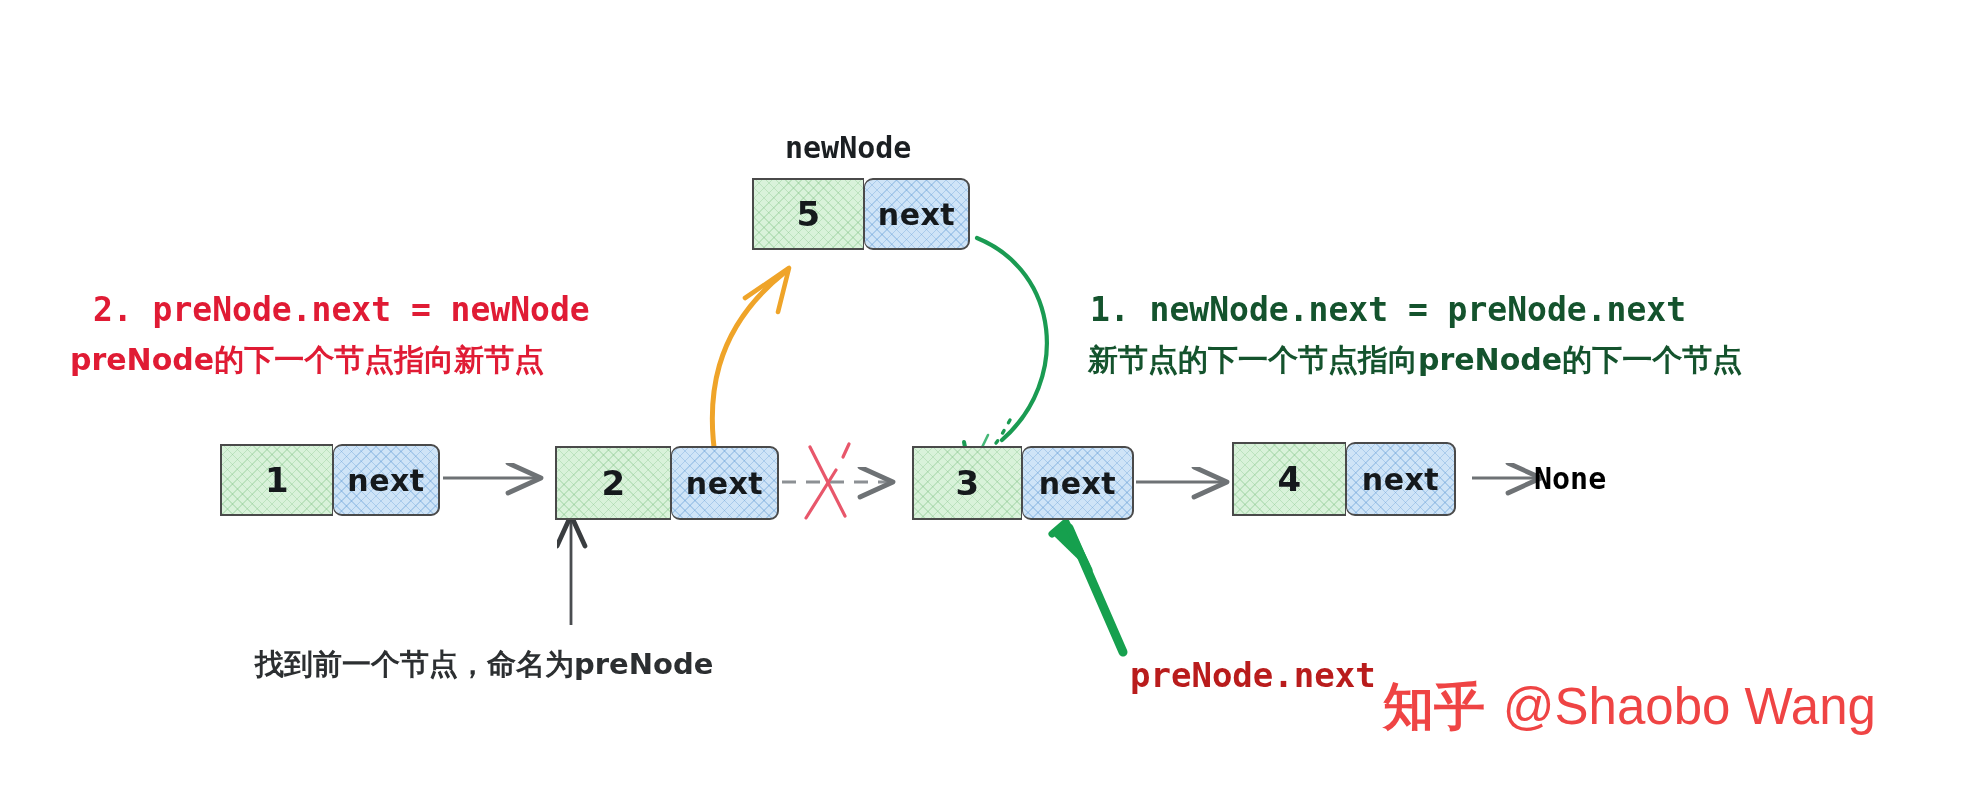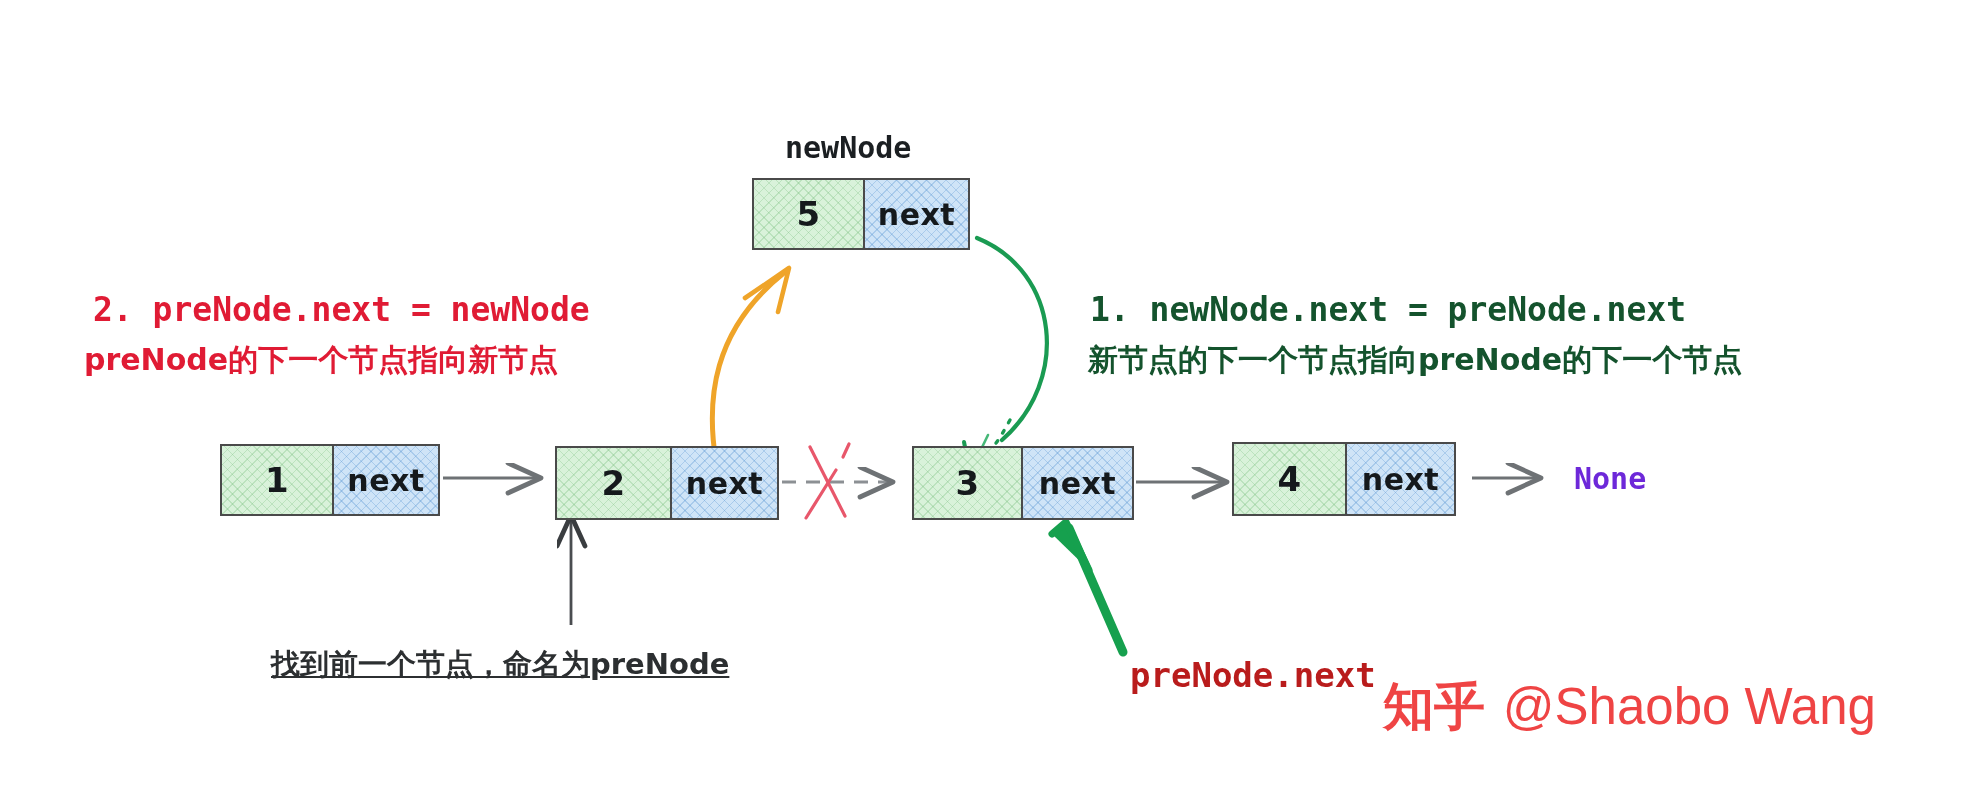--- a/index.html
+++ b/index.html
@@ -46,40 +46,40 @@
     border-right-width: 1.5px;
     font-size: 34px;
   }
   .cell.nxt {
     background-color: #cfe4f7;
     background-image:
       repeating-linear-gradient(45deg, rgba(90,150,210,0.32) 0 1px, transparent 1px 7px),
       repeating-linear-gradient(-45deg, rgba(90,150,210,0.32) 0 1px, transparent 1px 7px);
     border-left-width: 1.5px;
     font-size: 30px;
+    border-radius: 9px;
   }
   
   .lbl {
     position: absolute;
     white-space: nowrap;
     z-index: 6;
   }
   .lbl-newnode {
     font-family: "DejaVu Sans Mono", monospace;
     font-size: 30px;
     font-weight: 700;
     color: #1b1f22;
     text-align: right;
   }
   .lbl-none {
     font-family: "DejaVu Sans Mono", monospace;
     font-size: 30px;
     font-weight: 700;
-    color: #6d28d9;
-    margin-left: 40px;
+    color: #000000;
   }
   .ann-code {
     font-family: "DejaVu Sans Mono", monospace;
     font-size: 33px;
     font-weight: 700;
     letter-spacing: 0px;
   }
   .ann-cn {
     font-family: "DejaVu Sans", sans-serif;
     font-size: 30px;
@@ -201,25 +201,25 @@
 </div>
 
 <div class="node" style="left:1232px; top:442px; width:224px; height:74px;">
   <div class="cell val" style="width:114px;">4</div>
   <div class="cell nxt" style="width:110px;">next</div>
 </div>
 
 <div class="lbl lbl-none" style="left:1534px; top:461px;">None</div>
 
 <div class="lbl ann-code red" style="left:93px; top:290px;">2. preNode.next = newNode</div>
-<div class="lbl ann-cn red" style="left:84px; top:340px;text-align:right;">preNode的下一个节点指向新节点</div>
+<div class="lbl ann-cn red" style="left:70px; top:340px;text-align:right;">preNode的下一个节点指向新节点</div>
 
 <div class="lbl ann-code orange" style="left:1090px; top:290px;">1. newNode.next = preNode.next</div>
 <div class="lbl ann-cn orange" style="left:1088px; top:340px;">新节点的下一个节点指向preNode的下一个节点</div>
 
-<div class="lbl lbl-prenode-cn" style="left:271px; top:645px;text-decoration:underline;">找到前一个节点，命名为preNode</div>
+<div class="lbl lbl-prenode-cn" style="left:255px; top:645px;">找到前一个节点，命名为preNode</div>
 
 <div class="lbl lbl-prenode-next" style="left:1130px; top:655px;">preNode.next</div>
 
 <div class="watermark" style="left:1383px; top:673px;">
   <span class="wm-zh">知乎 </span>
   <span>@Shaobo Wang</span>
 </div>
 
 </body></html>

